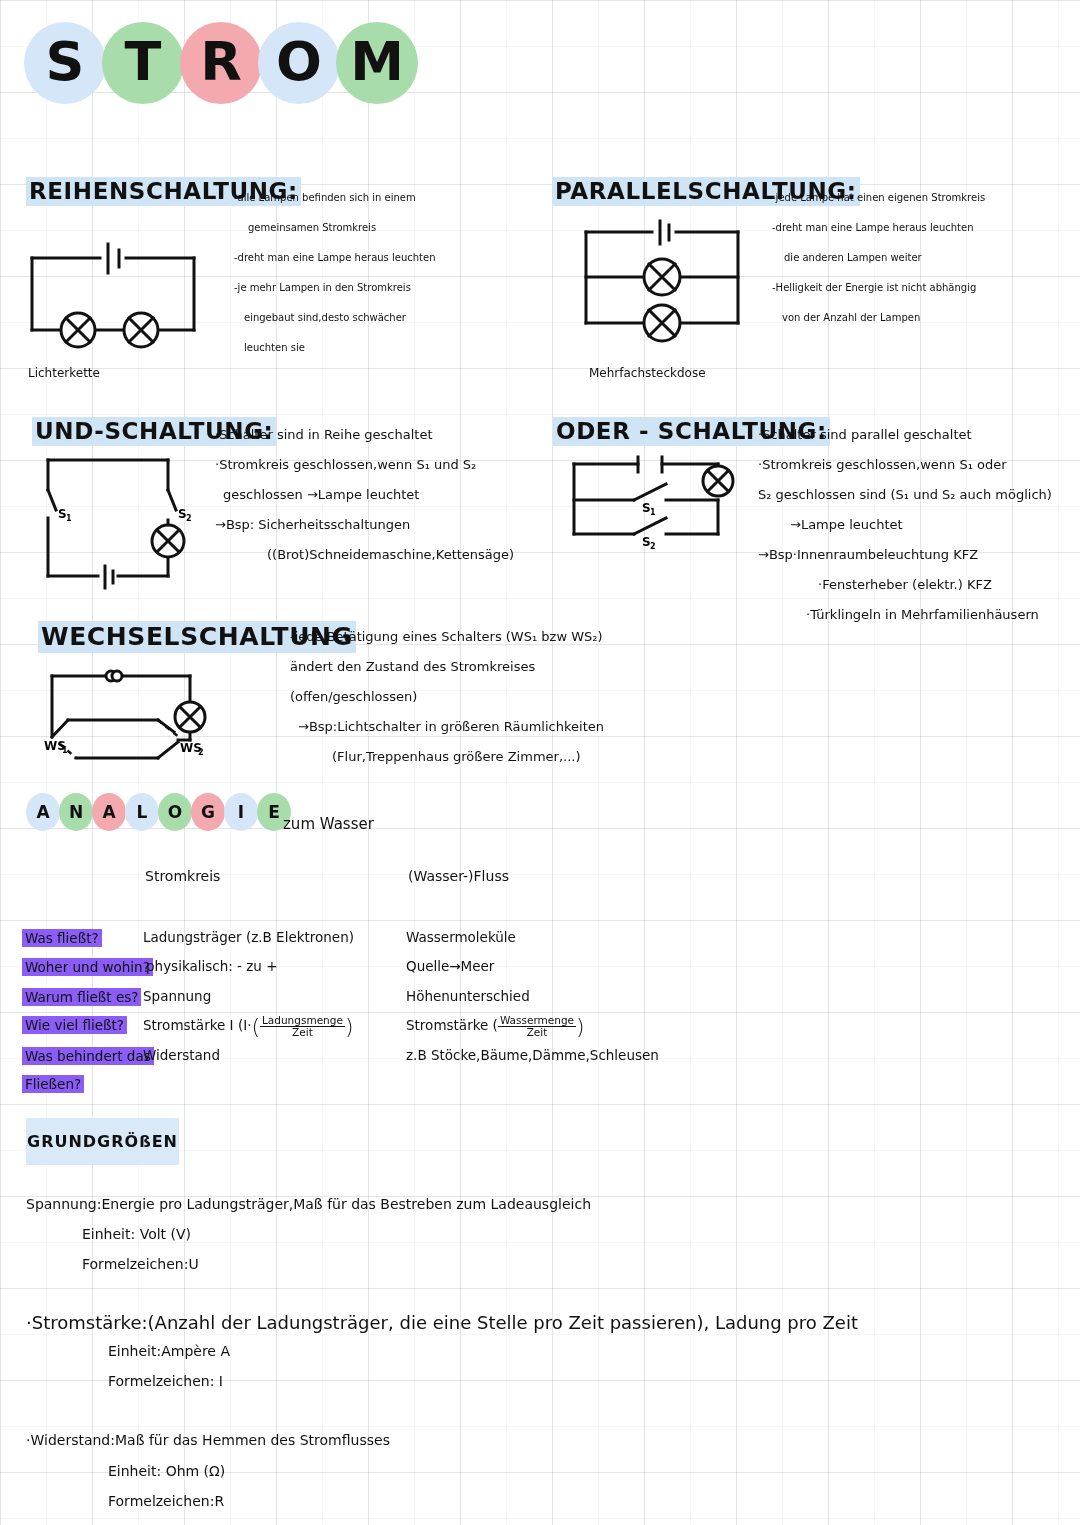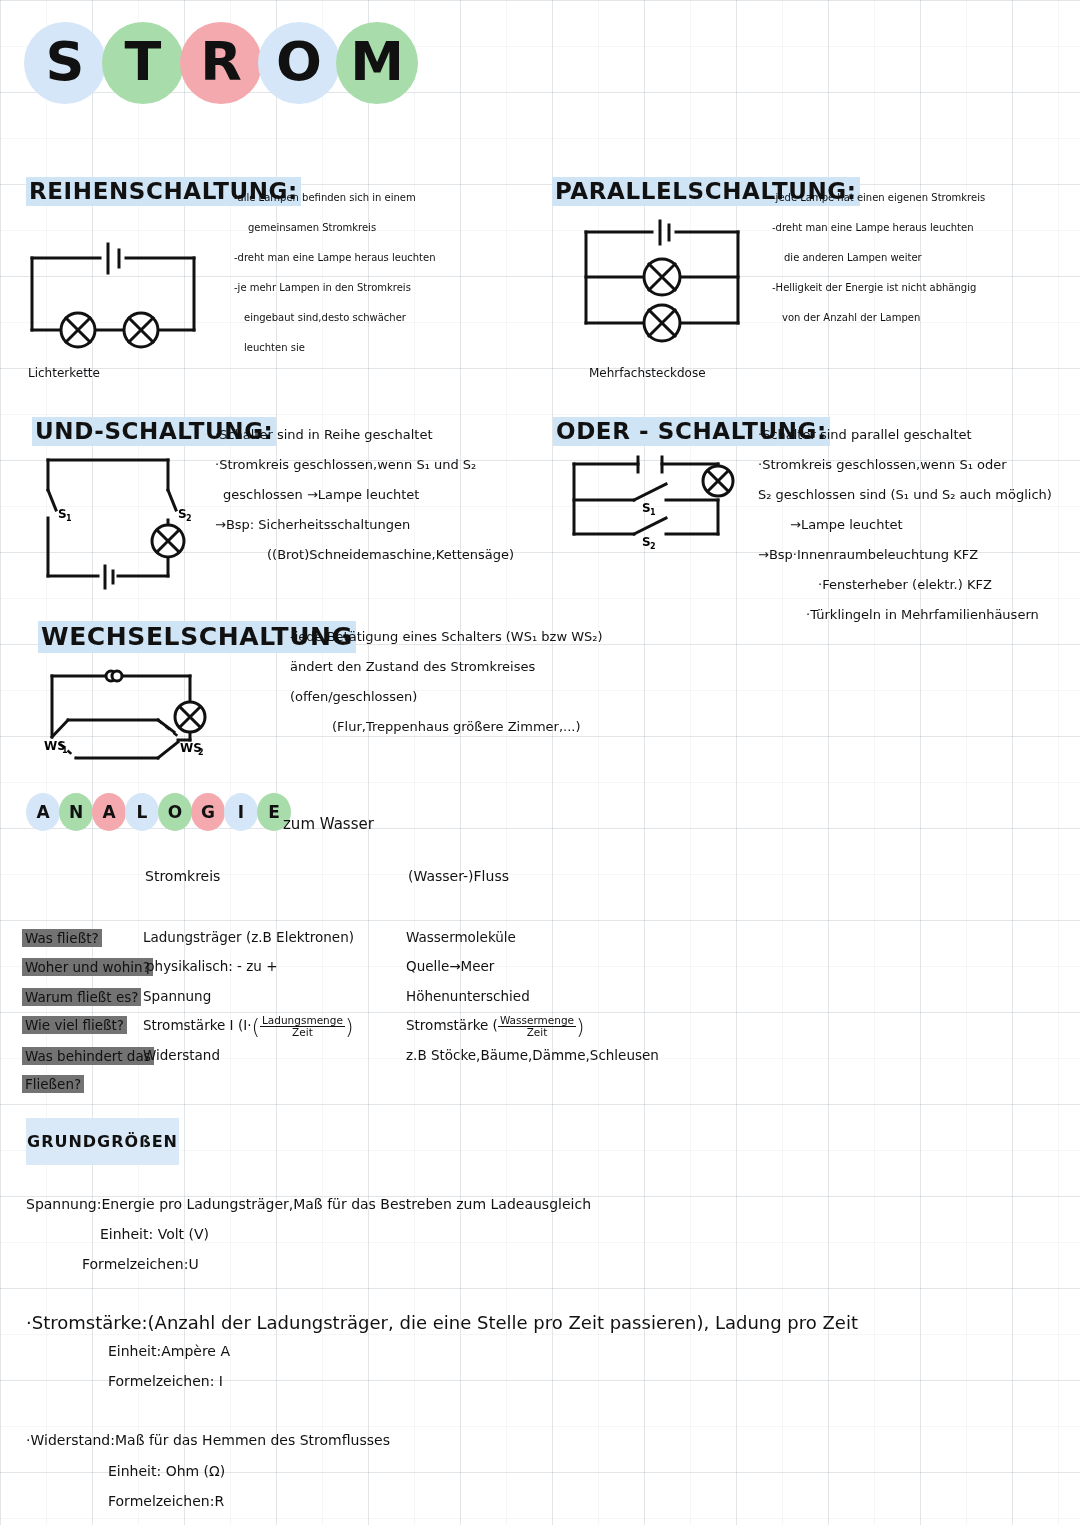--- a/index.html
+++ b/index.html
@@ -47,21 +47,21 @@
   
   #analogie-letters{left:26px;top:793px;display:flex;align-items:center;}
   .an-letter{
     width:34px;height:38px;border-radius:50%;
     display:flex;align-items:center;justify-content:center;
     font-size:17px;font-weight:700;margin-right:-1px;
   }
   #analogie-sub{left:283px;top:815px;font-size:15px;}
 
   
-  .q-hl{background:#737373;padding:1px 3px;font-size:13.5px;}
+  .q-hl{background:#8b5cf6;padding:1px 3px;font-size:13.5px;}
   .tbl-col-head{font-size:14px;}
   .frac{display:inline-block;text-align:center;vertical-align:-6px;line-height:1.02;}
   .frac .num{display:block;font-size:10.5px;border-bottom:1.3px solid #111;padding:0 2px;}
   .frac .den{display:block;font-size:10.5px;padding:0 2px;}
   .paren{font-size:22px;vertical-align:-4px;font-weight:300;}
 
   
   #grund-head{left:26px;top:1118px;display:flex;align-items:center;}
   #grund-head .gl{
     font-size:16px;font-weight:700;letter-spacing:1px;
@@ -245,20 +245,21 @@
   </svg>
 </div>
 
 <div class="abs sec-head" style="left:38px;top:622px;font-size:25px;">
   <span class="hl">WECHSELSCHALTUNG</span>
 </div>
 <div class="abs" style="left:290px;top:622px;">
   <div class="note small">-jede Betätigung eines Schalters (WS₁ bzw WS₂)</div>
   <div class="note small">ändert den Zustand des Stromkreises</div>
   <div class="note small">(offen/geschlossen)</div>
+  <div class="note small" style="padding-left:8px;">→Bsp:Lichtschalter in größeren Räumlichkeiten</div>
   <div class="note small" style="padding-left:42px;">(Flur,Treppenhaus größere Zimmer,...)</div>
 </div>
 <div class="abs" style="left:38px;top:662px;">
   <svg width="200" height="110" viewBox="0 0 200 110">
     <path class="wire" d="M14,14 L66,14"></path>
     <path class="wire" d="M86,14 L152,14"></path>
     <circle class="lamp" cx="73" cy="14" r="5"></circle>
     <circle class="lamp" cx="79" cy="14" r="5"></circle>
     <path class="wire" d="M14,14 L14,75"></path>
     <path class="wire" d="M152,14 L152,40"></path>
@@ -337,21 +338,21 @@
 <div class="abs" style="left:22px;top:1046px;"><span class="q-hl">Was behindert das</span></div>
 <div class="abs" style="left:22px;top:1074px;"><span class="q-hl">Fließen?</span></div>
 <div class="abs" style="left:143px;top:1047px;font-size:13.5px;">Widerstand</div>
 <div class="abs" style="left:406px;top:1047px;font-size:13.5px;">z.B Stöcke,Bäume,Dämme,Schleusen</div>
 
 <div class="abs" id="grund-head">
   <span class="gl">GRUNDGRÖßEN</span>
 </div>
 
 <div class="abs gr-line" style="left:26px;top:1196px;">Spannung:Energie pro Ladungsträger,Maß für das Bestreben zum Ladeausgleich</div>
-<div class="abs gr-sub" style="left:82px;top:1226px;margin-left:18px;">Einheit: Volt (V)</div>
+<div class="abs gr-sub" style="left:82px;top:1226px;">Einheit: Volt (V)</div>
 <div class="abs gr-sub" style="left:82px;top:1256px;">Formelzeichen:U</div>
 
 <div class="abs gr-line" style="left:26px;top:1312px;font-size:18px;">·Stromstärke:(Anzahl der Ladungsträger, die eine Stelle pro Zeit passieren), Ladung pro Zeit</div>
 <div class="abs gr-sub" style="left:108px;top:1343px;">Einheit:Ampère A</div>
 <div class="abs gr-sub" style="left:108px;top:1373px;">Formelzeichen: I</div>
 
 <div class="abs gr-line" style="left:26px;top:1432px;">·Widerstand:Maß für das Hemmen des Stromflusses</div>
 <div class="abs gr-sub" style="left:108px;top:1463px;">Einheit: Ohm (Ω)</div>
 <div class="abs gr-sub" style="left:108px;top:1493px;">Formelzeichen:R</div>
 

